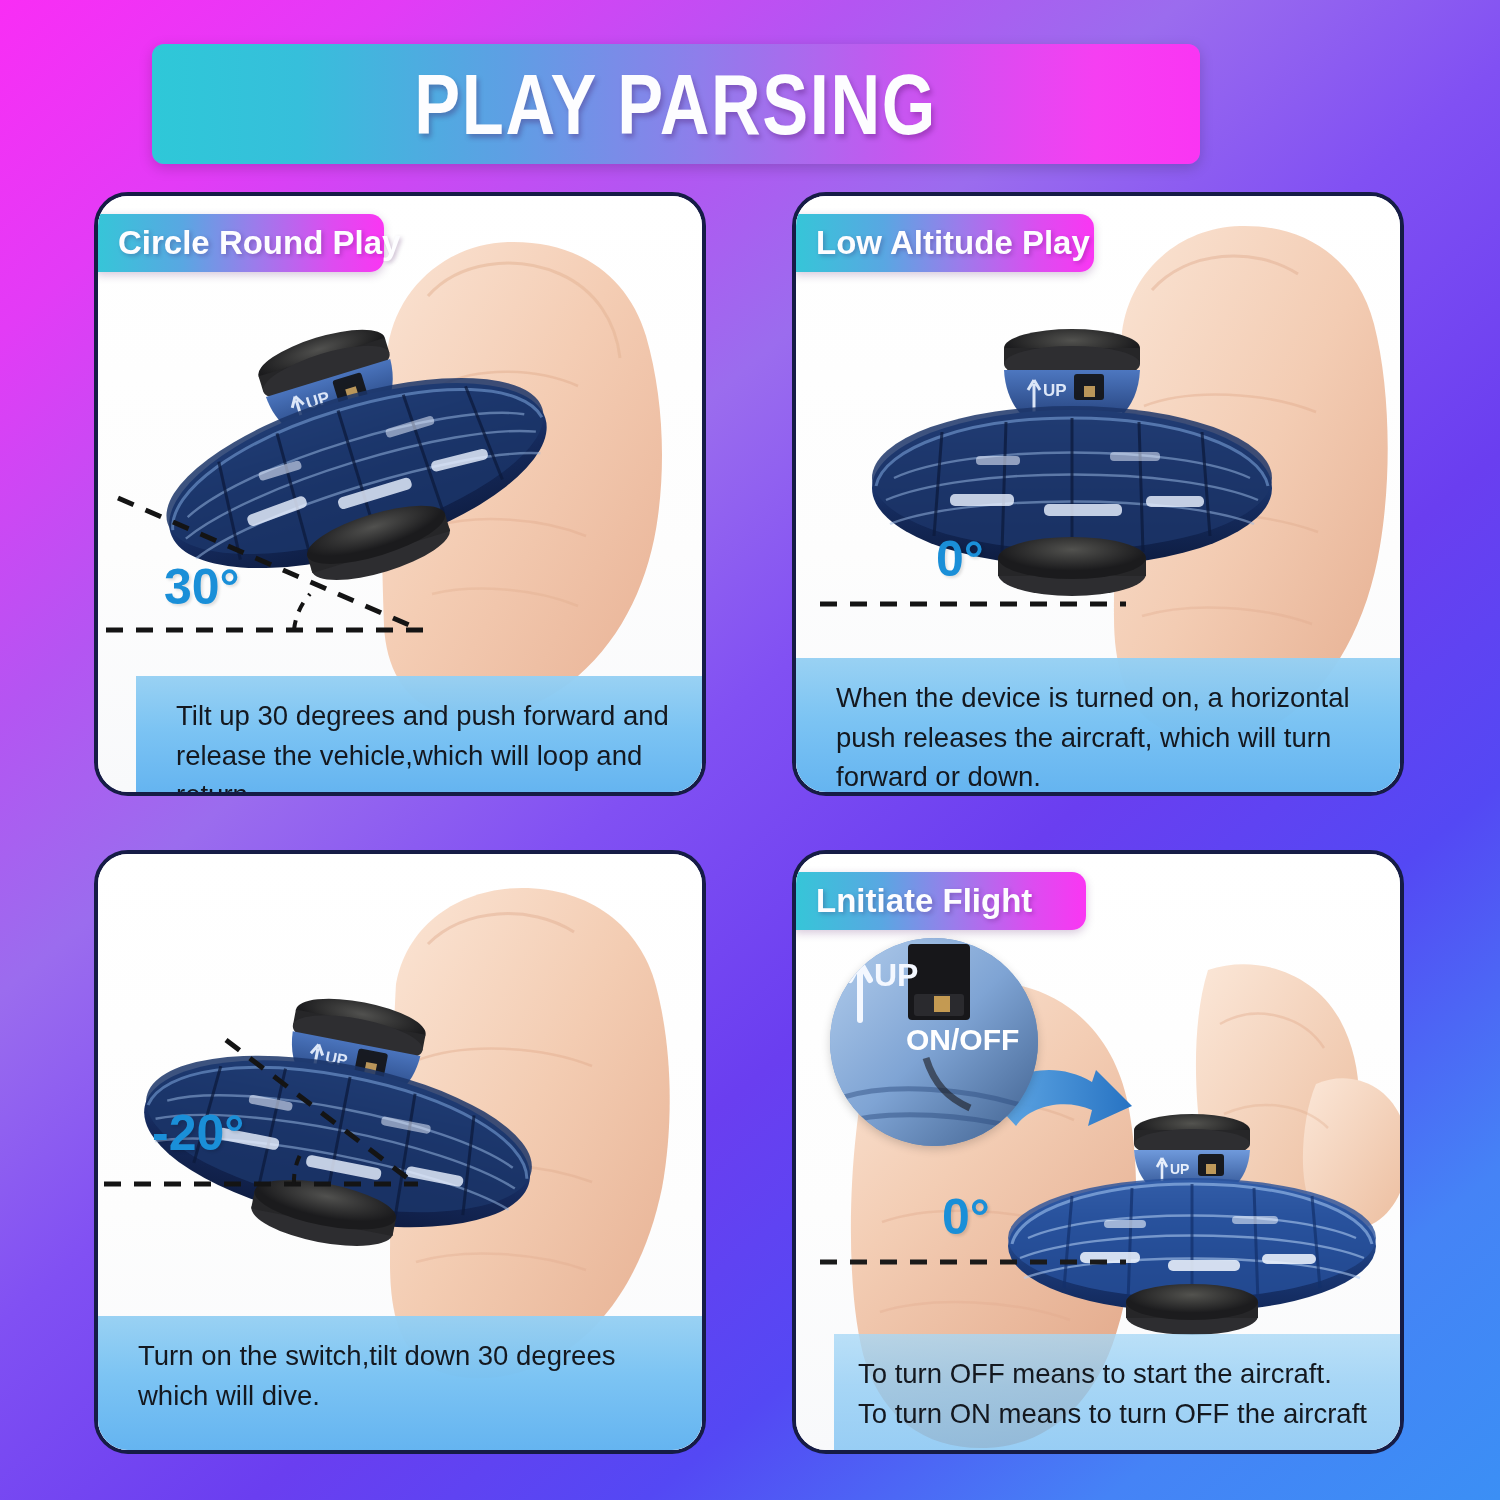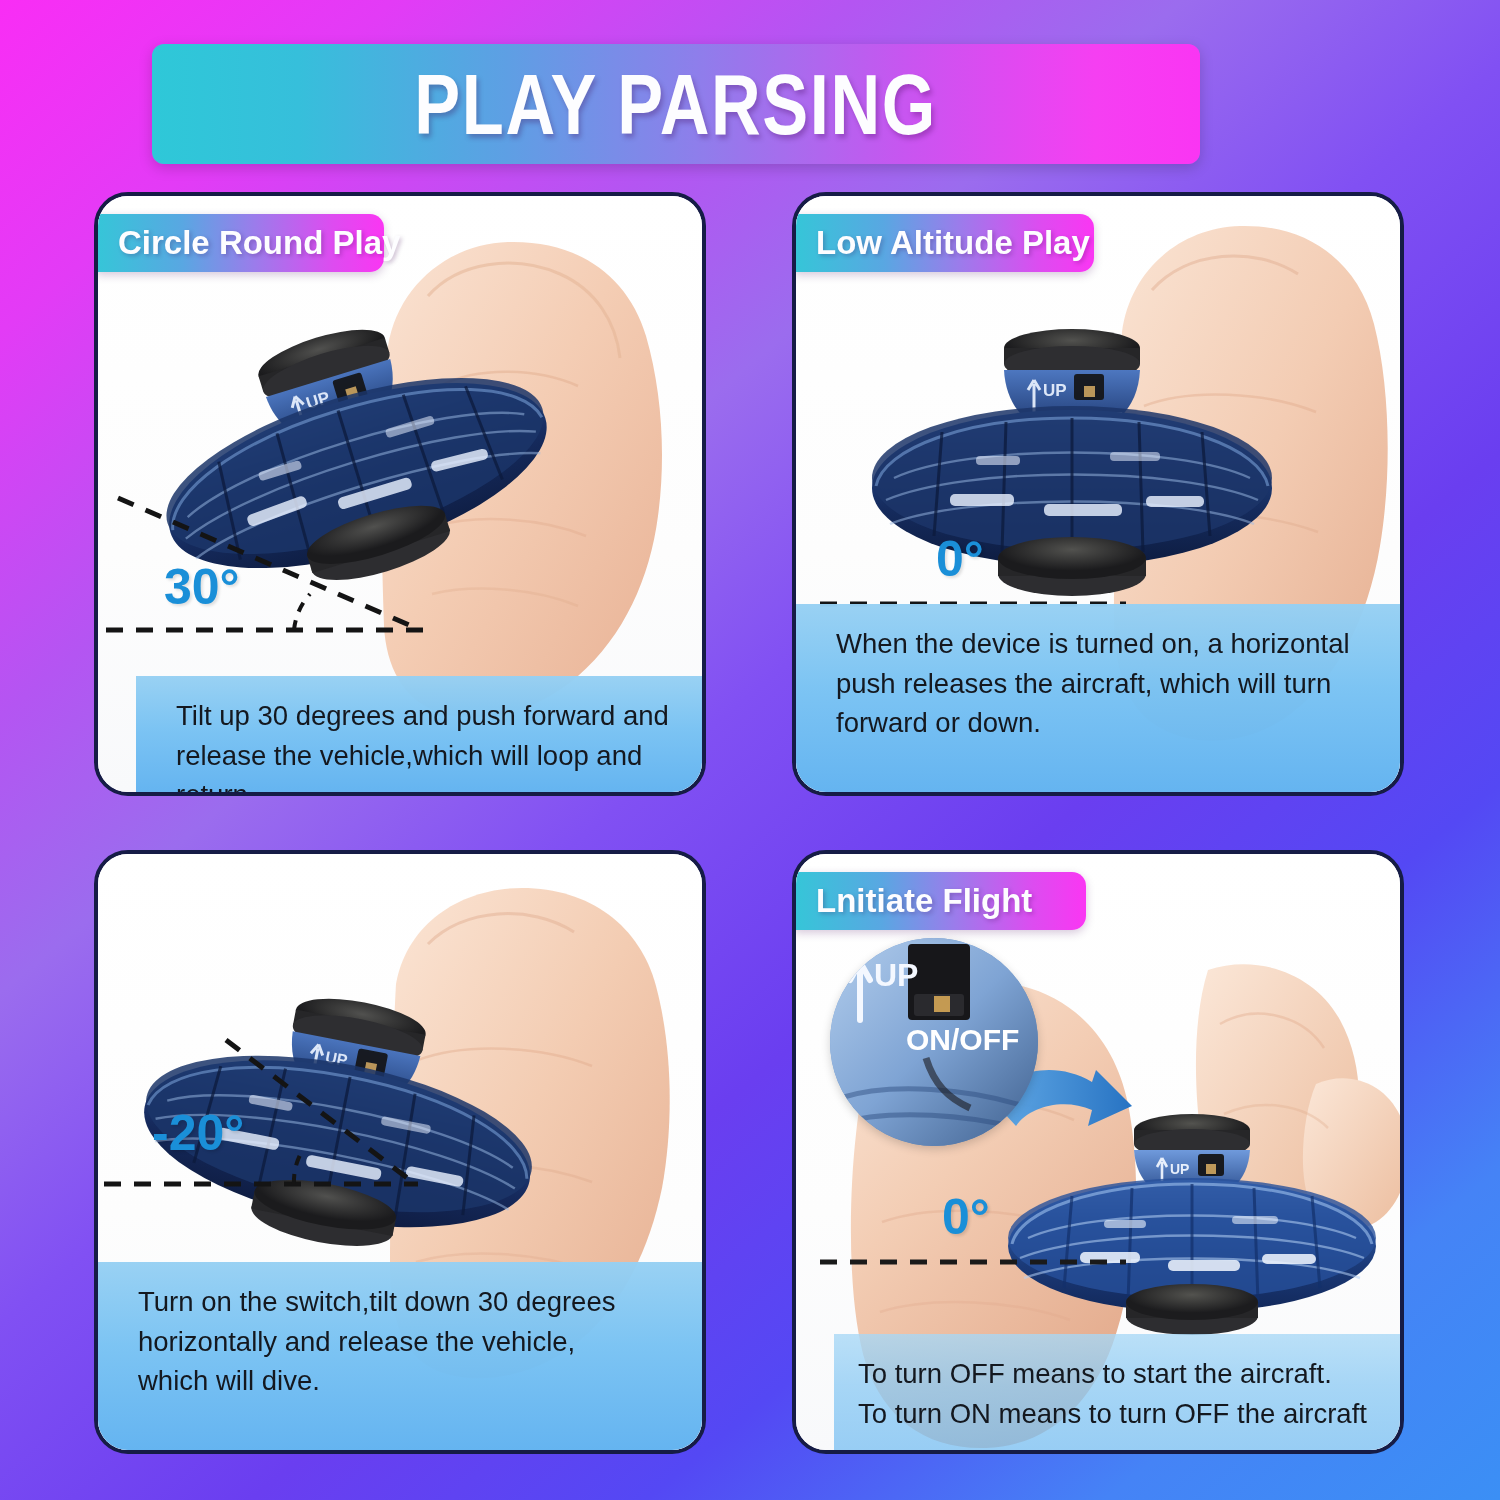--- a/index.html
+++ b/index.html
@@ -115,21 +115,21 @@
        rgba(118,190,242,0.74) 100%);
     padding-left: 24px;
   }
   .caption p {
     font-size: 27.5px;
     line-height: 1.44;
     color: #14181f;
     font-family: "Liberation Sans", sans-serif;
   }
   .cap-h2 { height: 116px; margin-left: 38px; }
-  .cap-h3 { height: 188px; }
+  .cap-h3 { height: 134px; }
 
   
   .angle-label {
     position: absolute;
     font-size: 50px; font-weight: 700;
     color: #1a8fd8;
     text-shadow: 2px 2px 3px rgba(0,0,0,0.12);
     z-index: 14;
   }
   .ann-svg { position: absolute; left: 0; top: 0; width: 100%; height: 100%; z-index: 10; }
@@ -458,21 +458,20 @@
           <path d="M128,186 L312,326"></path>
           <path d="M6,330 L320,330"></path>
         </g>
         <path d="M196,330 A60,60 0 0 1 206,294" stroke="#141414" stroke-width="4" stroke-dasharray="10 9" fill="none"></path>
       </svg>
       <div class="angle-label" style="left:54px; top:250px;">-20°</div>
 
 
       <div class="caption cap-h3">
         <p>Turn on the switch,tilt down 30 degrees</p>
-        <p>horizontally and release the vehicle,</p>
         <p>which will dive.</p>
       </div>
     </div>
   </div>
 
   <div class="panel p4">
     <div class="stage">
 
       <div class="hand" style="left:20px; top:110px; width:600px; height:490px;">
         <svg class="hand-svg" viewBox="0 0 600 490" preserveAspectRatio="none">

